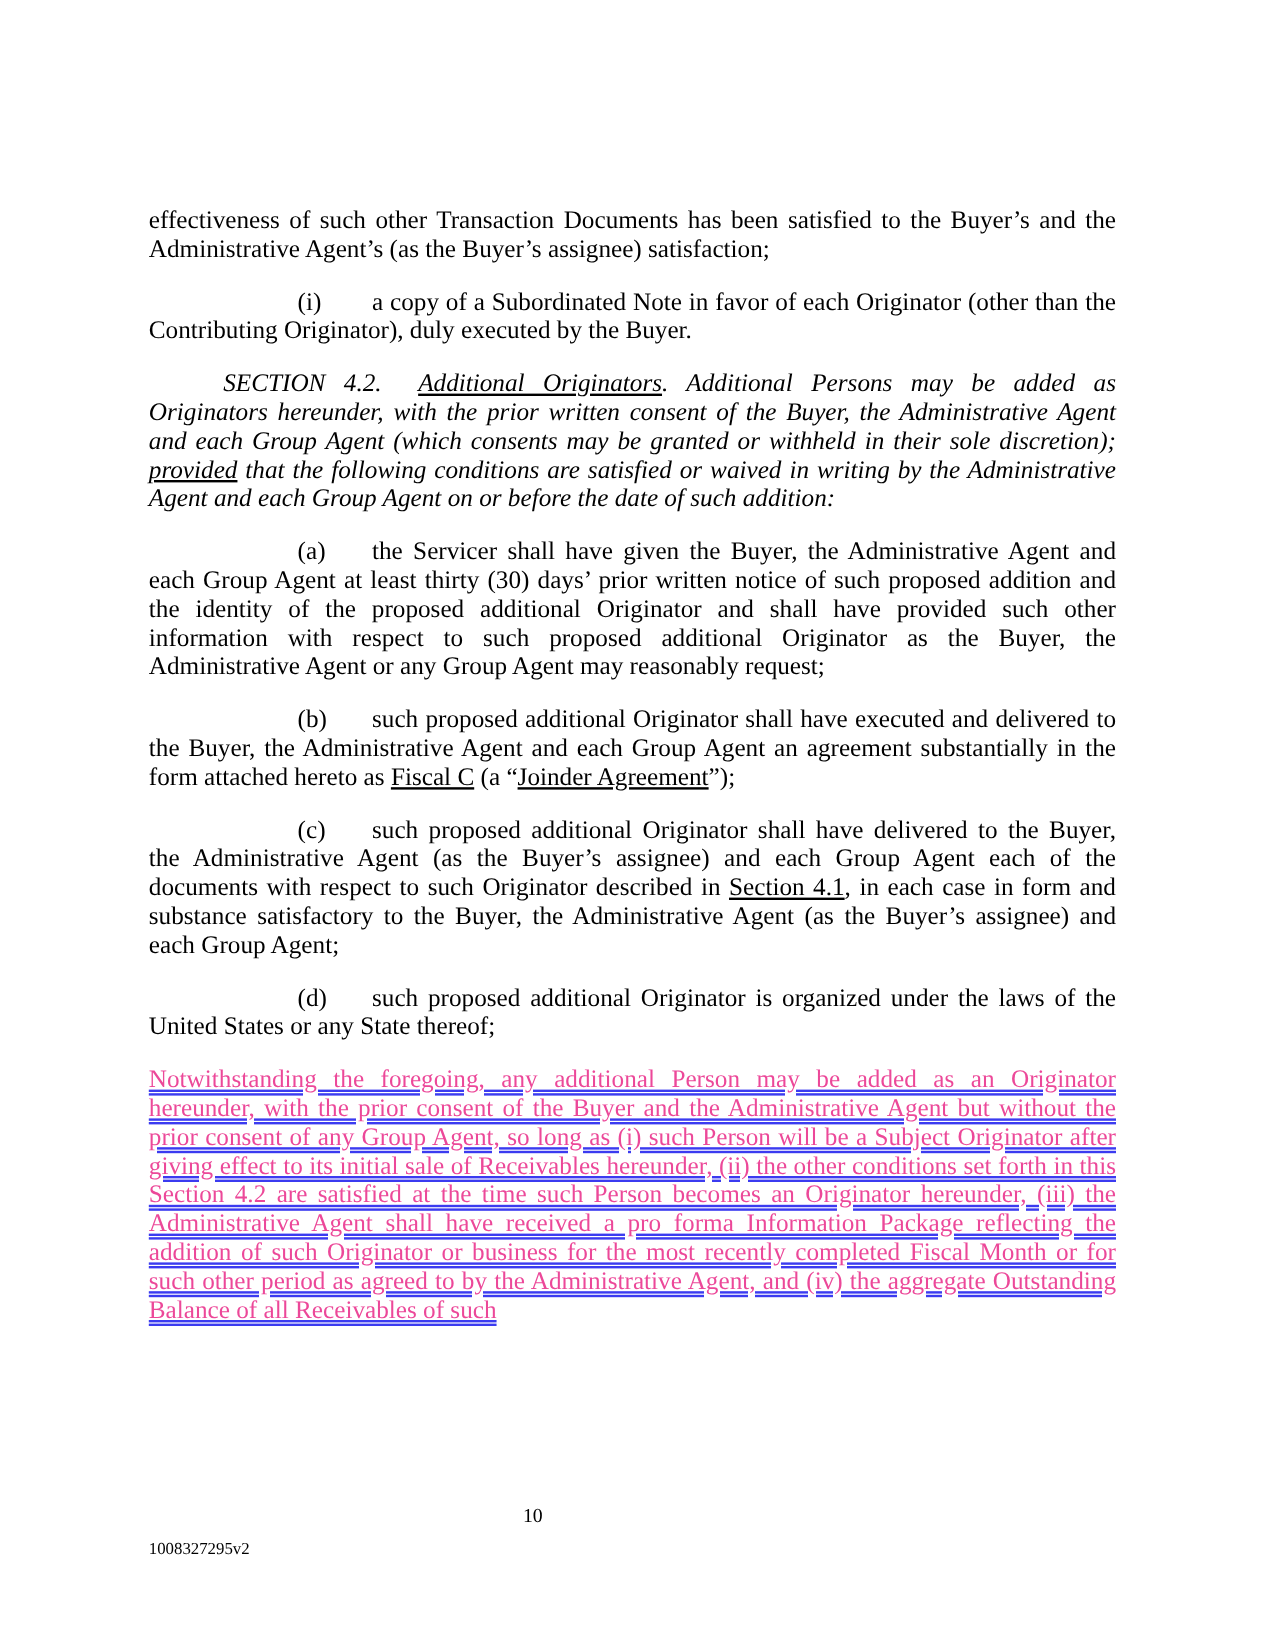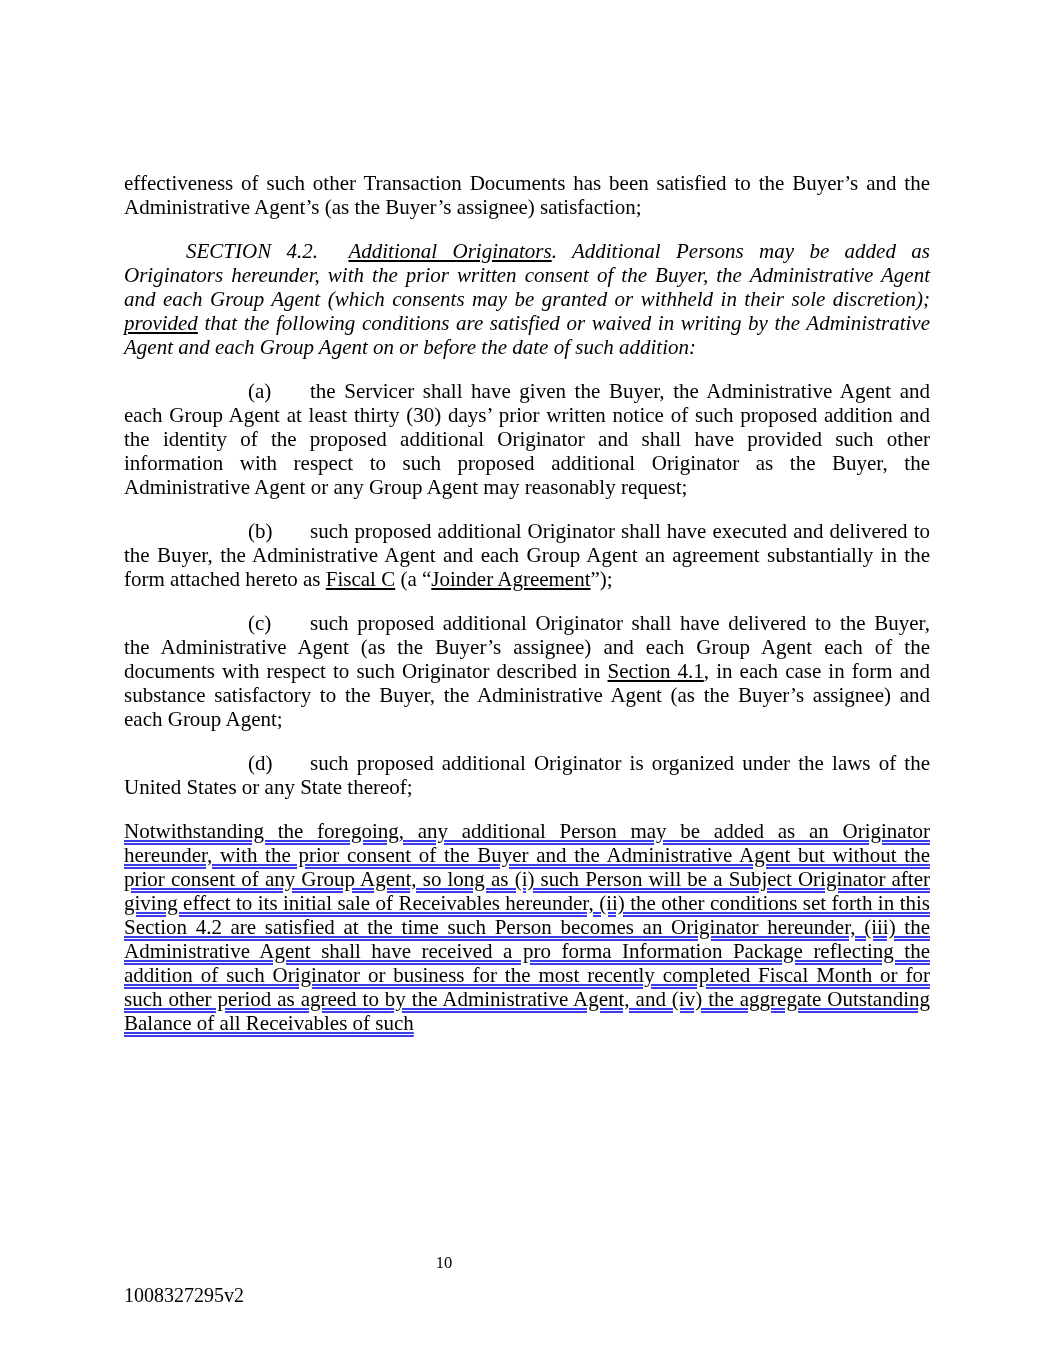--- a/index.html
+++ b/index.html
@@ -7,32 +7,33 @@
          font-family: "Liberation Serif", serif; color: #000; }
   .page { position: absolute; left: 124px; top: 124px; width: 806px;
           font-size: 21px; line-height: 24px; margin-top: 47px; }
   p { margin: 0; text-align: justify; }
   .gap { margin-top: 20px; }
   .gap2 { margin-top: 20px; }
   .ind-item { text-indent: 124px; }
   .label { display: inline-block; width: 62px; text-indent: 0; }
   .sec { text-indent: 62px; font-style: italic; }
   u { text-decoration: underline; text-underline-offset: 2px; }
-  .ins { color: #000000; text-decoration: underline double; text-decoration-color: #3b3bf0;
+  .ins { color: #ec4899; text-decoration: underline double; text-decoration-color: #3b3bf0;
          text-underline-offset: 2px; }
   .pagenum { position: absolute; top: 1253px; left: 0; width: 888px; text-align: center;
              font-size: 16.5px; }
-  .docid { position: absolute; top: 1284px; left: 124px; font-size: 20px; }
+  .docid { position: absolute; top: 1284px; left: 124px; font-size: 14px; }
 </style>
 </head>
 <body>
 
 <div class="page">
   <p>effectiveness of such other Transaction Documents has been satisfied to the Buyer’s and the Administrative Agent’s (as the Buyer’s assignee) satisfaction;</p>
 
+  <p class="gap ind-item"><span class="label">(i)</span><span>a copy of a Subordinated Note in favor of each Originator (other than the Contributing Originator), duly executed by the Buyer.</span></p>
 
   <p class="gap sec"><span>SECTION 4.2.</span>&nbsp; <u>Additional Originators</u><span>.  Additional Persons may be added as Originators hereunder, with the prior written consent of the Buyer, the Administrative Agent and each Group Agent (which consents may be granted or withheld in their sole discretion); </span><u>provided</u><span> that the following conditions are satisfied or waived in writing by the Administrative Agent and each Group Agent on or before the date of such addition:</span></p>
 
   <p class="gap ind-item"><span class="label">(a)</span><span>the Servicer shall have given the Buyer, the Administrative Agent and each Group Agent at least thirty (30) days’ prior written notice of such proposed addition and the identity of the proposed additional Originator and shall have provided such other information with respect to such proposed additional Originator as the Buyer, the Administrative Agent or any Group Agent may reasonably request;</span></p>
 
   <p class="gap ind-item"><span class="label">(b)</span><span>such proposed additional Originator shall have executed and delivered to the Buyer, the Administrative Agent and each Group Agent an agreement substantially in the form attached hereto as </span><u>Fiscal C</u><span> (a “</span><u>Joinder Agreement</u><span>”);</span></p>
 
   <p class="gap ind-item"><span class="label">(c)</span><span>such proposed additional Originator shall have delivered to the Buyer, the Administrative Agent (as the Buyer’s assignee) and each Group Agent each of the documents with respect to such Originator described in </span><u>Section 4.1</u><span>, in each case in form and substance satisfactory to the Buyer, the Administrative Agent (as the Buyer’s assignee) and each Group Agent;</span></p>
 
   <p class="gap ind-item"><span class="label">(d)</span><span>such proposed additional Originator is organized under the laws of the United States or any State thereof;</span></p>

